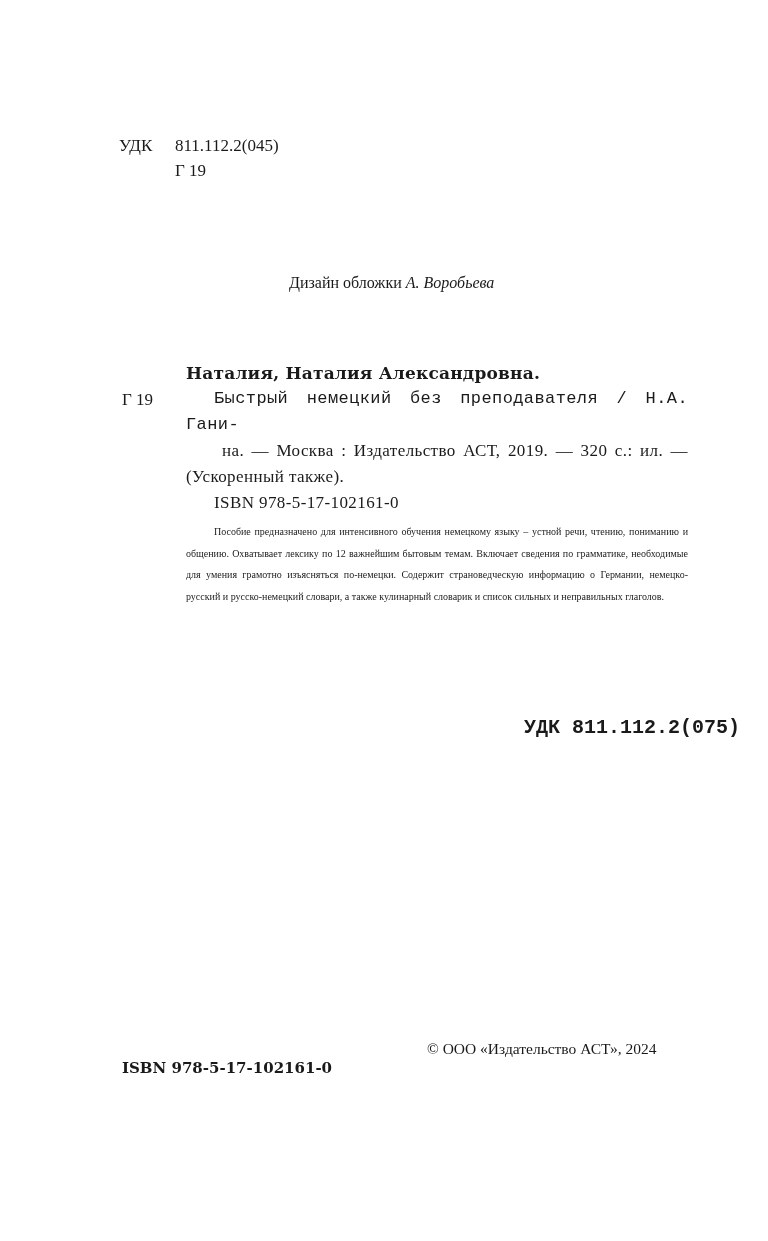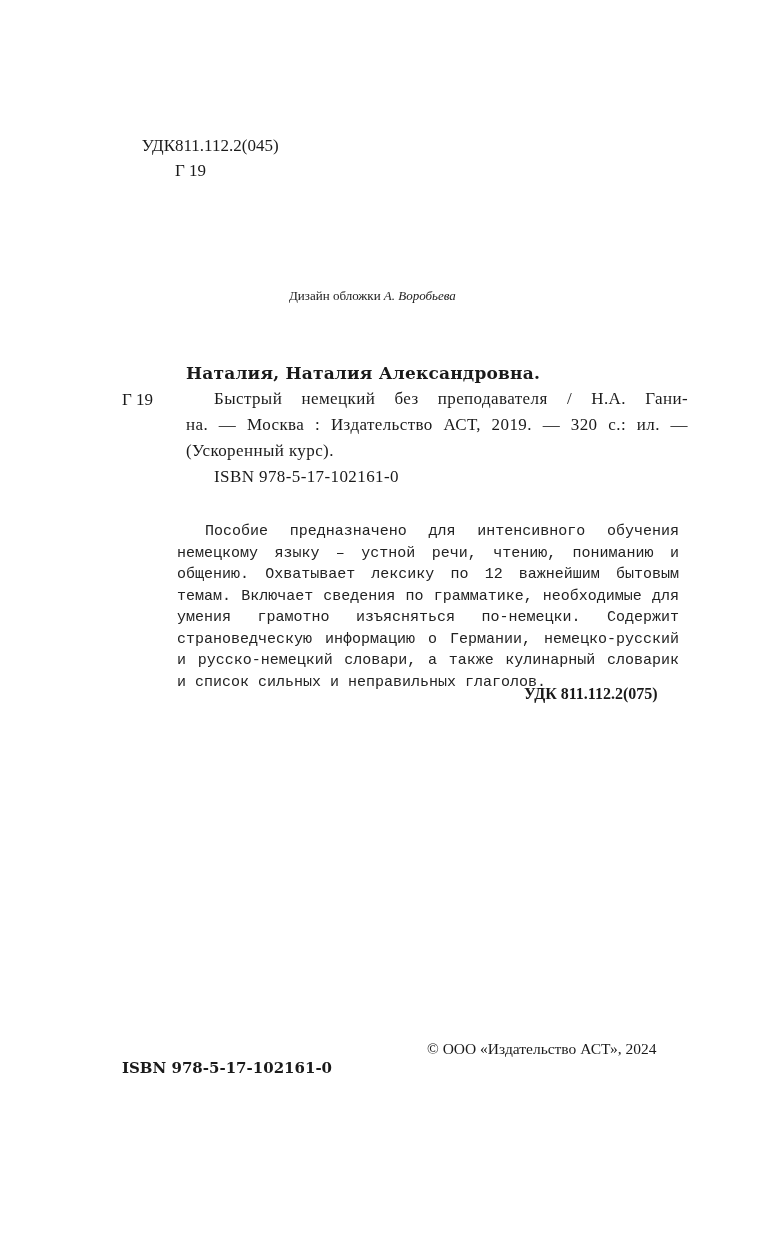--- a/index.html
+++ b/index.html
@@ -3,40 +3,40 @@
   <meta charset="utf-8">
   <style>
     html, body { margin: 0; padding: 0; background: #ffffff; }
     body {
       width: 768px; height: 1241px; position: relative; overflow: hidden;
       font-family: "DejaVu Serif", "Liberation Serif", serif;
       color: #1a1a1a;
     }
     .abs { position: absolute; white-space: nowrap; }
     .classif { left: 119px; top: 133px; font-size: 17px; line-height: 25px; font-family: "Liberation Serif", serif; }
-    .classif .row { display: flex; text-align: right; }
+    .classif .row { display: flex; }
     .classif .lbl { width: 56px; }
-    .design { left: 289px; top: 288px; font-size: 13px; font-family: "Liberation Serif", serif; }
+    .design { left: 289px; top: 274px; font-size: 16px; font-family: "Liberation Serif", serif; }
     .design i { font-style: italic; }
     .author { left: 186px; top: 363px; font-size: 17px; font-weight: bold; font-family: "DejaVu Serif", serif; letter-spacing: 0.2px; }
     .code-left { left: 122px; top: 390px; font-size: 17px; font-family: "Liberation Serif", serif; }
     .biblio {
       position: absolute; left: 186px; top: 386px; width: 502px;
       font-size: 17px; line-height: 26px; font-family: "Liberation Serif", serif;
       text-align: justify; letter-spacing: 0.4px;
     }
-    .biblio .indent { text-indent: 28px; }
+    .biblio .indent { text-indent: 28px; font-family: Liberation Mono, monospace; }
     .biblio .isbn { padding-left: 28px; margin-top: 0; }
     .annot {
-      position: absolute; left: 177px; top: 521px; width: 502px;
-      font-size: 15px; line-height: 21.5px; font-family: Liberation Mono, monospace;
+      position: absolute; left: 186px; top: 521px; width: 502px;
+      font-size: 10px; line-height: 21.5px; font-family: Liberation Serif, serif;
       text-align: justify; color: #222;
     }
     .annot p { margin: 0; text-indent: 28px; }
-    .udc-right { left: 524px; top: 682px; font-size: 16px; line-height: 23px; font-weight: bold; font-family: Liberation Serif, serif; }
+    .udc-right { left: 524px; top: 716px; font-size: 20px; line-height: 23px; font-weight: bold; font-family: Liberation Mono, monospace; }
     .isbn-bottom { left: 122px; top: 1059px; font-size: 15px; font-weight: bold; font-family: "DejaVu Serif", serif; }
     .copyright { left: 427px; top: 1038px; font-size: 15.5px; line-height: 22px; font-family: "Liberation Serif", serif; }
   </style>
 </head>
 <body>
 
 <div class="abs classif">
   <div class="row">
     <span class="lbl">УДК</span>
     <span>811.112.2(045)</span>
@@ -51,22 +51,22 @@
   <span>Дизайн обложки</span>
   <i>А. Воробьева</i>
 </div>
 
 <div class="abs author">Наталия, Наталия Александровна.</div>
 
 <div class="abs code-left">Г 19</div>
 
 <div class="biblio">
   <div class="indent" style="text-align-last: justify;">Быстрый немецкий без преподавателя / Н.А. Гани-</div>
-  <div style="text-align-last: justify;">на. — Москва : Издательство АСТ, 2019. — 320 с.: ил. —</div>
-  <div>(Ускоренный курс).</div>
+  <div style="text-align-last: justify; margin-left: 36px;">на. — Москва : Издательство АСТ, 2019. — 320 с.: ил. —</div>
+  <div>(Ускоренный также).</div>
   <div class="isbn">ISBN 978-5-17-102161-0</div>
 </div>
 
 <div class="annot">
   <p>Пособие предназначено для интенсивного обучения немецкому языку – устной речи, чтению, пониманию и общению. Охватывает лексику по 12 важнейшим бытовым темам. Включает сведения по грамматике, необходимые для умения грамотно изъясняться по-немецки. Содержит страноведческую информацию о Германии, немецко-русский и русско-немецкий словари, а также кулинарный словарик и список сильных и неправильных глаголов.</p>
 </div>
 
 <div class="abs udc-right">
   <div>УДК 811.112.2(075)</div>
 </div>

